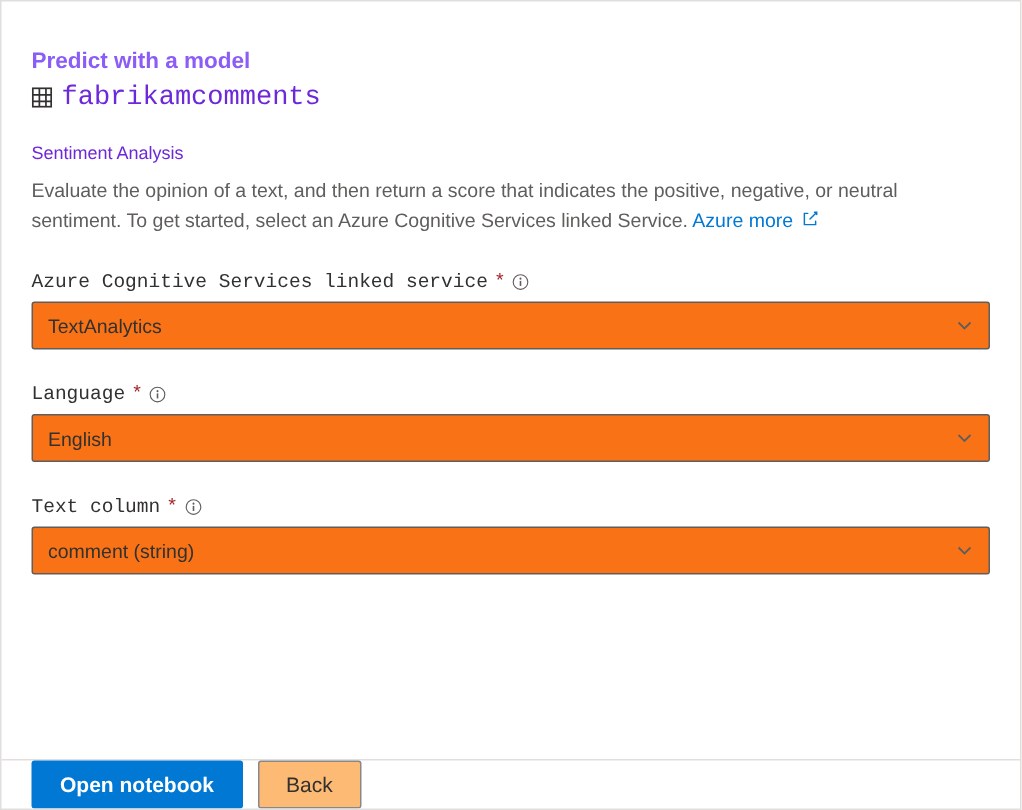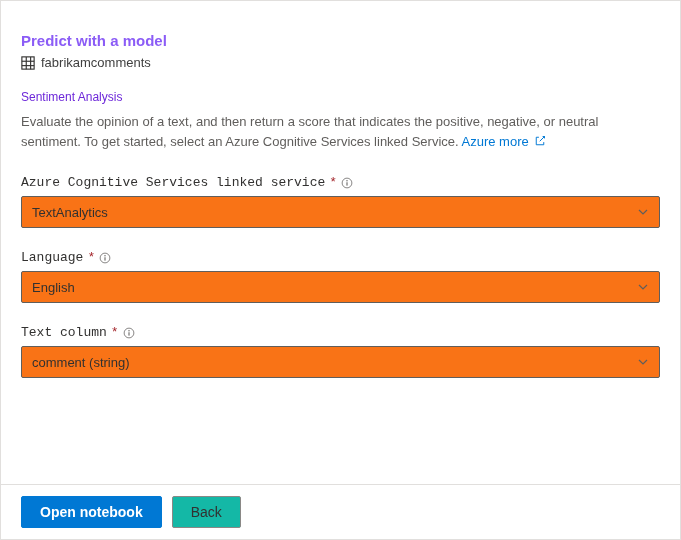--- a/index.html
+++ b/index.html
@@ -32,22 +32,23 @@
       align-items: center;
       gap: 6px;
       margin-bottom: 20px;
     }
     .table-icon {
       width: 14px;
       height: 14px;
       flex-shrink: 0;
     }
     .subtitle-text {
-      font-size: 13px;
-      color: #404040;
+      font-size: 18px;
+      color: #6d28d9;
+      font-family: Liberation Mono, monospace;
     }
     .section-title {
       font-size: 12px;
       font-weight: 400;
       color: #6d28d9;
       margin-bottom: 8px;
     }
     .description {
       font-size: 13px;
       color: #605e5c;
@@ -106,21 +107,21 @@
       position: absolute;
       right: 10px;
       top: 50%;
       transform: translateY(-50%);
       width: 12px;
       height: 12px;
       color: #605e5c;
     }
     .footer {
       border-top: 1px solid #e1dfdd;
-      padding: 11px 20px;
+      padding: 0 20px;
       display: flex;
       align-items: center;
       gap: 10px;
     }
     .btn {
       height: 32px;
       padding: 0 18px;
       font-size: 14px;
       font-family: inherit;
       border-radius: 2px;
@@ -129,21 +130,21 @@
       align-items: center;
       justify-content: center;
     }
     .btn-primary {
       background: #0078d4;
       color: #fff;
       font-weight: 600;
       border: 1px solid #0078d4;
     }
     .btn-secondary {
-      background: #14b8a6;
+      background: #fdba74;
       color: #323130;
       border: 1px solid #8a8886;
     }
     .spacer { flex: 1; }
   </style>
 </head>
 <body>
 
 <div class="content">
   <h1 class="page-title">Predict with a model</h1>

